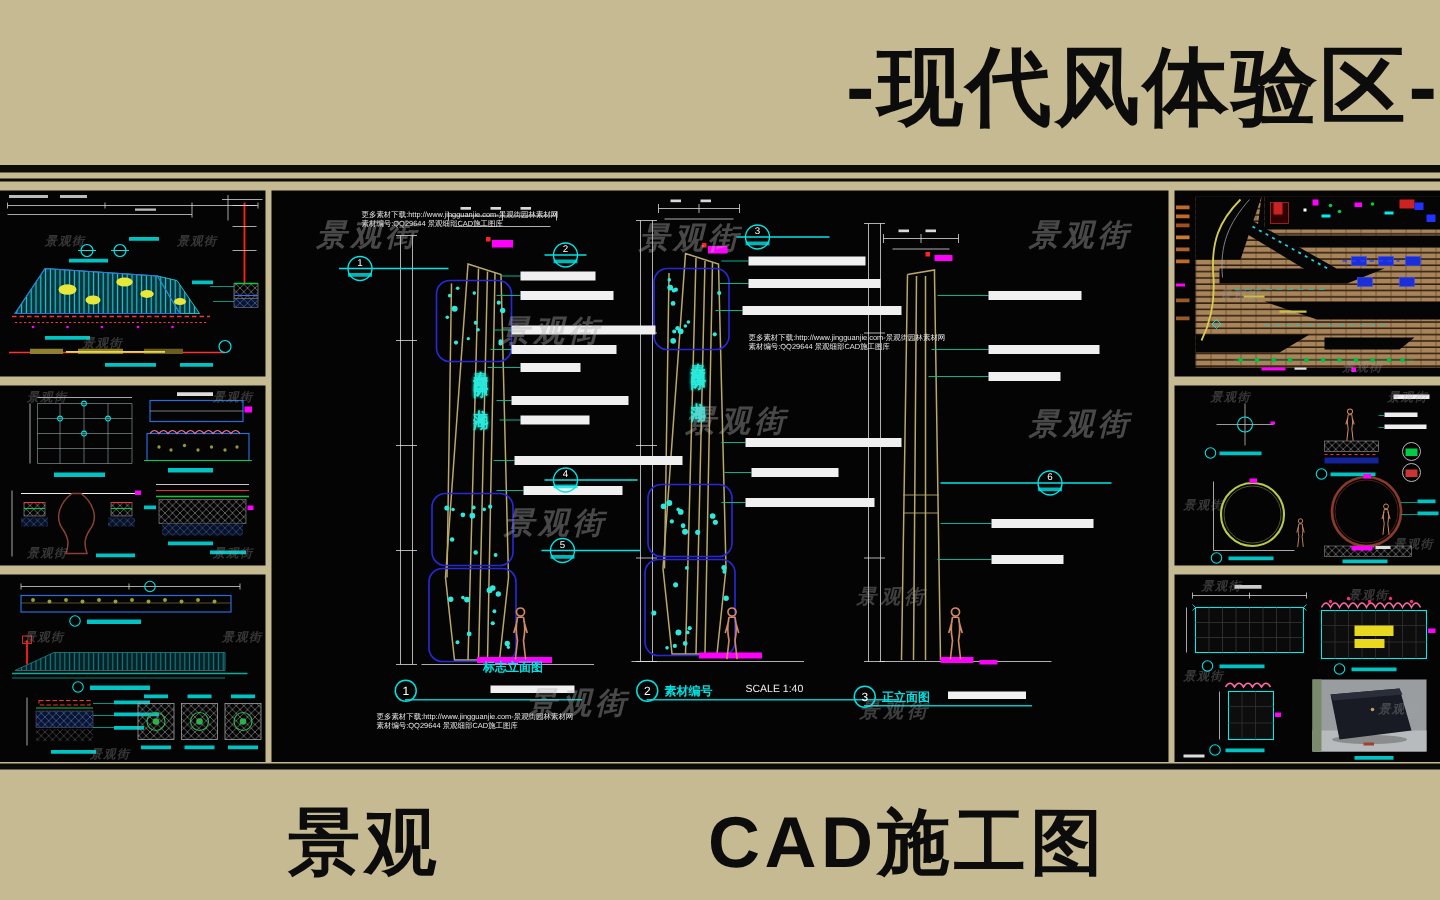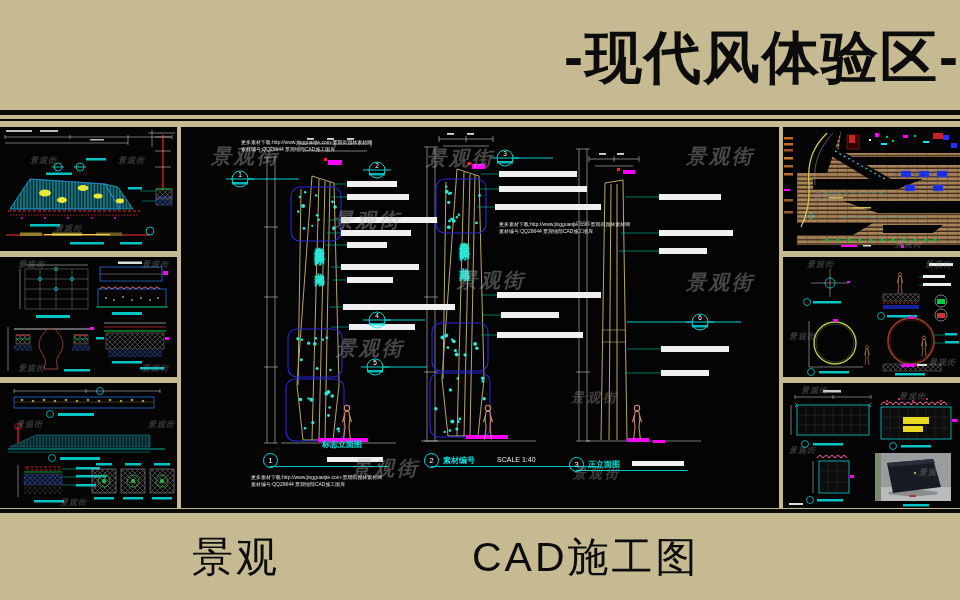--- a/index.html
+++ b/index.html
@@ -20,21 +20,21 @@
          color:#2ee8da;font-size:10px;font-weight:bold;letter-spacing:3px;
          text-shadow:0 0 2px rgba(0,255,230,.85);z-index:4;}
   .urltext{position:absolute;color:#e6e6e6;font-size:8px;line-height:1.3;
            transform:scale(.62);transform-origin:0 0;white-space:nowrap;z-index:4;}
   .circ{position:absolute;width:13px;height:13px;border:1px solid #00e0e0;border-radius:50%;
         color:#fff;font-size:8px;line-height:13px;text-align:center;z-index:4;}
   .lbltxt{position:absolute;color:#00e0e0;font-size:8px;font-weight:bold;white-space:nowrap;z-index:4;}
   .lblbar{position:absolute;height:5px;background:#f0f0f0;z-index:4;}
   .lblline{position:absolute;height:1px;background:#00c8c8;z-index:3;}
   .scaletxt{position:absolute;color:#eee;font-size:7px;white-space:nowrap;z-index:4;}
-  .footer{position:absolute;font-size:41px;font-weight:400;color:#0c0c0c;letter-spacing:3px;white-space:nowrap;}
+  .footer{position:absolute;font-size:48px;font-weight:700;color:#0c0c0c;letter-spacing:3px;white-space:nowrap;}
 </style>
 </head>
 <body>
 
 <svg width="0" height="0" style="position:absolute" aria-hidden="true">
   <defs>
     <pattern id="deck" width="10" height="4.2" patternUnits="userSpaceOnUse">
       <rect width="10" height="4.2" fill="#23180f"></rect>
       <rect width="10" height="3" fill="#a8845a"></rect>
       <rect width="10" height="0.7" y="3" fill="#553b24"></rect>

